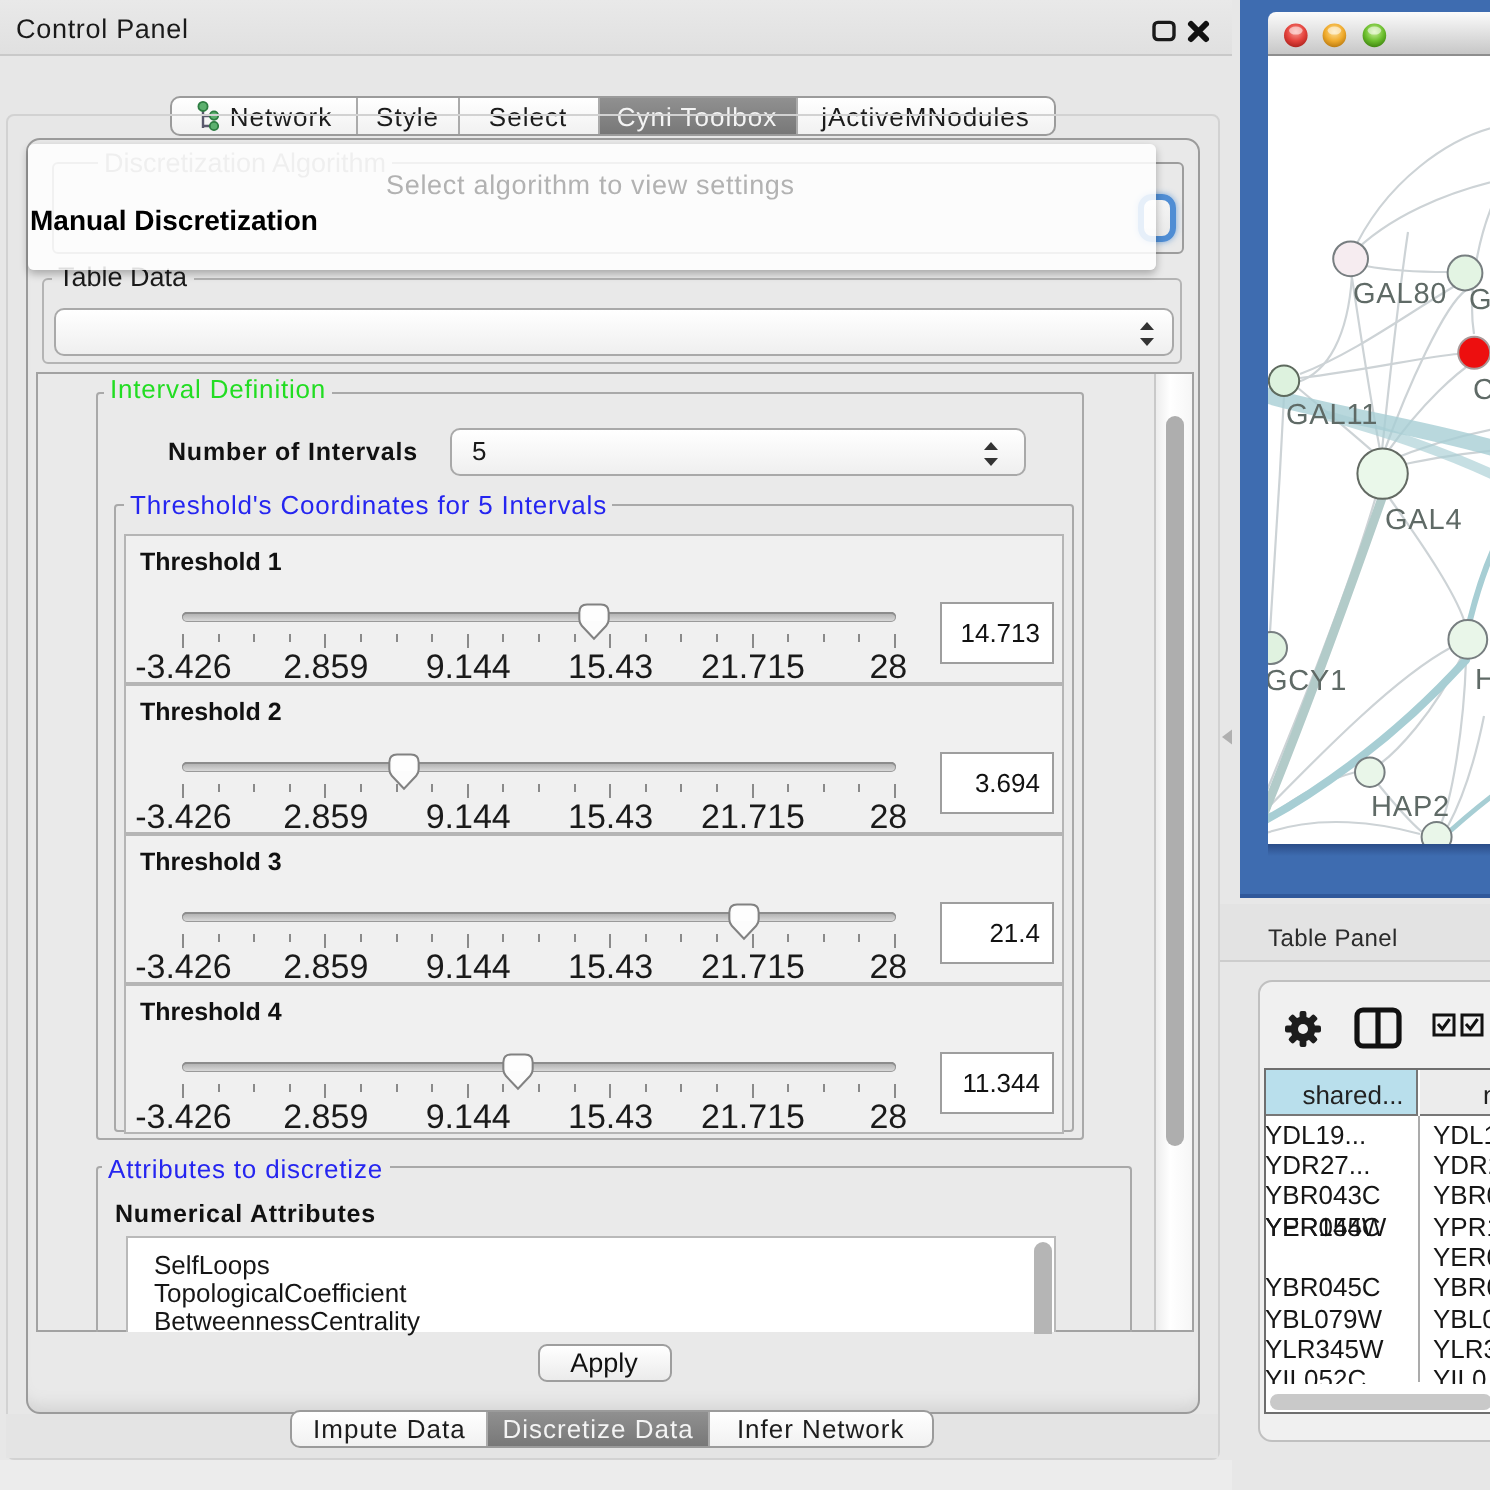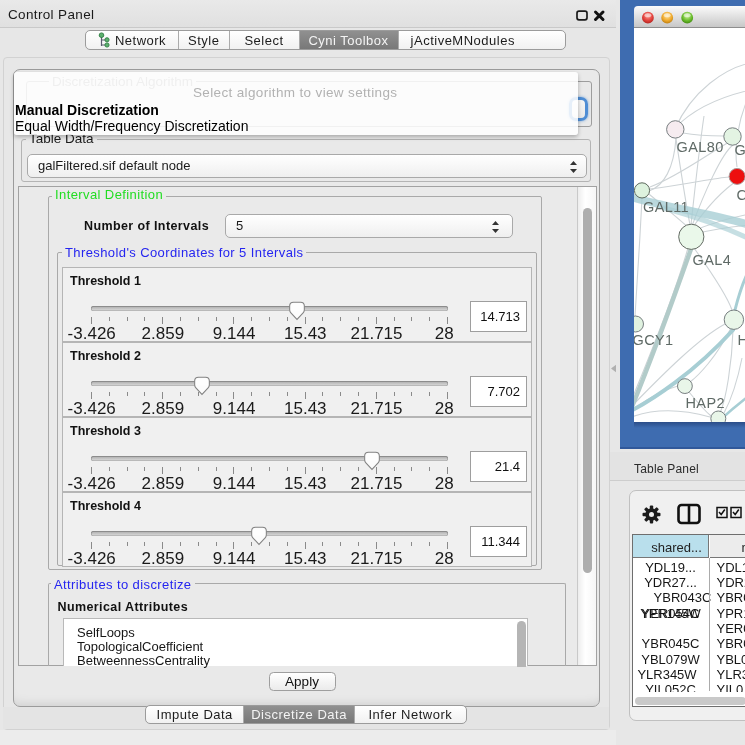--- a/index.html
+++ b/index.html
@@ -14,35 +14,35 @@
 .seg>div.sel{background:linear-gradient(#909090,#787878);color:#f4f4f4}
 .thr{position:absolute;left:62px;width:470px;height:75px;border:1px solid #b5b5b5;background:#f0f0f0}
 .thr .tl{position:absolute;left:7px;top:5.5px;font-size:12.5px;font-weight:bold;color:#111}
 .thr .track{position:absolute;left:28px;top:37.5px;width:357px;height:5px;border-radius:2.5px;background:linear-gradient(#a9a9a9,#dedede);box-shadow:inset 0 1px 0 #8c8c8c,inset 0 0 0 .5px #9a9a9a}
 .thr .tickm{position:absolute;left:28.2px;top:48.5px;width:358px;height:4px;background:repeating-linear-gradient(90deg,#8a8a8a 0,#8a8a8a 1px,transparent 1px,transparent 17.8px)}
 .thr .tickM{position:absolute;left:28.2px;top:48.5px;width:358px;height:7px;background:repeating-linear-gradient(90deg,#8a8a8a 0,#8a8a8a 1px,transparent 1px,transparent 71.2px)}
 .thr .lab{position:absolute;top:56px;font-size:17px;color:#1a1a1a;transform:translateX(-50%);white-space:nowrap}
 .thr .vbox{position:absolute;left:407px;top:33px;width:57px;height:31px;background:#fff;border:1px solid #9e9e9e;font-size:13px;color:#111;text-align:right;line-height:29px;padding-right:6px}
 .thumb{position:absolute;top:33px;width:16px;height:20px}
 .listitem{position:absolute;left:13px;font-size:13px;color:#161616;white-space:nowrap}
-.row{position:absolute;width:113.3px;font-size:13px;color:#161616;text-align:center;white-space:nowrap}
+.row{position:absolute;width:113.3px;font-size:13px;color:#161616;white-space:nowrap}
 </style></head>
 <body>
 <div id="page">
 
 <div class="abs" style="left:0;top:0;width:616px;height:745px;background:#e7e7e7"></div>
 
 <div class="abs" style="left:0;top:0;width:616px;height:28px;background:linear-gradient(#e9e9e9,#e0e0e0);border-bottom:1px solid #c9c9c9"></div>
 <div class="abs" style="left:8px;top:7px;font-size:13.5px;letter-spacing:.35px;color:#1a1a1a">Control Panel</div>
 <svg class="abs" style="left:572px;top:8px" width="40" height="16" viewBox="0 0 40 16">
   <rect x="5" y="3.2" width="10" height="8.6" rx="2" fill="none" stroke="#1a1a1a" stroke-width="1.7"></rect>
   <path d="M23.5,4 L31,11.5 M31,4 L23.5,11.5" stroke="#111" stroke-width="3" stroke-linecap="round"></path>
 </svg>
 
-<div class="seg" style="left:85px;top:30px;width:481px;height:20px;letter-spacing:.5px">
+<div class="seg" style="left:85px;top:48px;width:443px;height:20px;letter-spacing:.5px">
   <div style="width:93px"><svg width="13" height="16" viewBox="0 0 13 16" style="margin-right:4px">
           <path d="M3.5,4 V14 M3.5,8 H8.5 M3.5,13 H8.5" stroke="#5a5a6e" stroke-width="1.2" fill="none"></path>
           <circle cx="3.5" cy="3.2" r="2.3" fill="#5cb06e" stroke="#2e7d42" stroke-width="0.9"></circle>
           <circle cx="9" cy="7.8" r="2.1" fill="#5cb06e" stroke="#2e7d42" stroke-width="0.9"></circle>
           <circle cx="9" cy="13" r="2.1" fill="#5cb06e" stroke="#2e7d42" stroke-width="0.9"></circle>
         </svg>Network</div>
   <div style="width:50.5px">Style</div>
   <div style="width:70px">Select</div>
   <div class="sel" style="width:99px">Cyni Toolbox</div>
   <div style="width:128.5px">jActiveMNodules</div>
@@ -53,21 +53,20 @@
 <div class="abs" style="left:13px;top:69px;width:587px;height:638px;border:1px solid #9b9b9b;border-radius:7px;background:#e9e9e9;box-shadow:inset 0 -9px 8px -6px #d2d2d2"></div>
 
 <div class="abs" style="left:26px;top:80.5px;width:566px;height:46px;border:1px solid #9d9d9d;border-radius:3px"></div>
 <div class="abs" style="left:49px;top:74px;font-size:13.5px;color:#8f8f8f;background:#e9e9e9;padding:0 3px">Discretization Algorithm</div>
 
 <div class="abs" style="left:569px;top:96.5px;width:18.5px;height:24.5px;background:linear-gradient(#f5f5f5,#e9e9e9);border:3px solid #4f8dd4;border-radius:7px;box-shadow:0 0 3px rgba(90,150,215,.8)"></div>
 
 <div class="abs" style="left:21px;top:139px;width:570px;height:43px;border:1px solid #b4b4b4;border-radius:3px"></div>
 <div class="abs" style="left:26px;top:130.5px;font-size:13.5px;color:#1b1b1b;background:#e9e9e9;padding:0 3px">Table Data</div>
 <div class="combo" style="left:27px;top:154px;width:560px;height:24px">
-      <span class="ct">galFiltered.sif default node</span>
   <svg class="updn" style="right:8px;top:5px" viewBox="0 0 9 14">
         <path d="M1,5 L4.5,1 L8,5 Z" fill="#333"></path>
         <path d="M1,9 L4.5,13 L8,9 Z" fill="#333"></path>
       </svg>
 </div>
 
 <div class="abs" style="left:18px;top:185.5px;width:578.5px;height:480.5px;border:1px solid #a2a2a2;background:#eaeaea"></div>
 
 <div class="abs" style="left:576.5px;top:186.5px;width:19px;height:478.5px;background:linear-gradient(90deg,#ededed,#ffffff 40%,#f6f6f6);border-left:1px solid #c9c9c9"></div>
 <div class="abs" style="left:582.5px;top:208px;width:9px;height:365px;background:#aeaeae;border-radius:4.5px"></div>
@@ -111,21 +110,21 @@
   <div class="lab" style="left:28.7px">-3.426</div>
   <div class="lab" style="left:99.9px">2.859</div>
   <div class="lab" style="left:171.1px">9.144</div>
   <div class="lab" style="left:242.3px">15.43</div>
   <div class="lab" style="left:313.5px">21.715</div>
   <div class="lab" style="left:381.2px">28</div>
   <svg class="thumb" style="left:130.6px" width="17" height="20" viewBox="0 0 17 20">
         <path d="M4.8,0.7 L12.2,0.7 Q16.3,0.7 16.3,4.8 L16.3,8.6 Q16.3,10.6 15,12 L8.5,18.9 L2,12 Q0.7,10.6 0.7,8.6 L0.7,4.8 Q0.7,0.7 4.8,0.7 Z" fill="#fcfcfc" stroke="#828282" stroke-width="1.1"></path>
         <path d="M2.2,9.5 L14.8,9.5 L14.8,5 Q14.8,2 11.8,2 L5.2,2 Q2.2,2 2.2,5 Z" fill="#ffffff" opacity="0.7"></path>
       </svg>
-  <div class="vbox">7.702</div>
+  <div class="vbox">3.694</div>
 </div>
 <div class="thr" style="top:417px">
   <div class="tl">Threshold 3</div>
   <div class="track"></div>
   <div class="tickm"></div>
       <div class="tickM"></div>
   <div class="lab" style="left:28.7px">-3.426</div>
   <div class="lab" style="left:99.9px">2.859</div>
   <div class="lab" style="left:171.1px">9.144</div>
   <div class="lab" style="left:242.3px">15.43</div>
@@ -174,21 +173,20 @@
   <div style="width:99px">Impute Data</div>
   <div class="sel" style="width:111px">Discretize Data</div>
   <div style="width:112px">Infer Network</div>
 </div>
 
 <div class="abs" style="left:611px;top:364px;width:6px;height:9px;background:#b0b0b0;clip-path:polygon(100% 0,100% 100%,0 50%)"></div>
 
 <div class="abs" style="left:14px;top:72px;width:564px;height:63px;background:rgba(255,255,255,0.86);border-radius:3px;box-shadow:0 2px 4px rgba(0,0,0,0.28)"></div>
 <div class="abs" style="left:193px;top:84.5px;font-size:13.5px;color:#b2b2b2;letter-spacing:.35px">Select algorithm to view settings</div>
 <div class="abs" style="left:15px;top:102px;font-size:14px;font-weight:bold;color:#000">Manual Discretization</div>
-<div class="abs" style="left:15px;top:117.5px;font-size:14px;color:#000">Equal Width/Frequency Discretization</div>
 
 <div class="abs" style="left:616px;top:0;width:129px;height:745px;background:#e7e7e7"></div>
 
 <div class="abs" style="left:620px;top:0;width:125px;height:449px;background:#3e6cb0;border-bottom:2px solid #30589a"></div>
 <div class="abs" style="left:633.5px;top:6px;width:111.5px;height:21.5px;background:linear-gradient(#fbfbfb,#c7c7c7);border-bottom:1px solid #8e8e8e;border-radius:4px 0 0 0"></div>
 <svg class="abs" style="left:633.5px;top:6px" width="70" height="22" viewBox="0 0 70 22">
   <defs>
     <radialGradient id="rg" cx="50%" cy="35%" r="65%">
           <stop offset="0%" stop-color="#f89b92"></stop>
           <stop offset="60%" stop-color="#e4423c"></stop>

